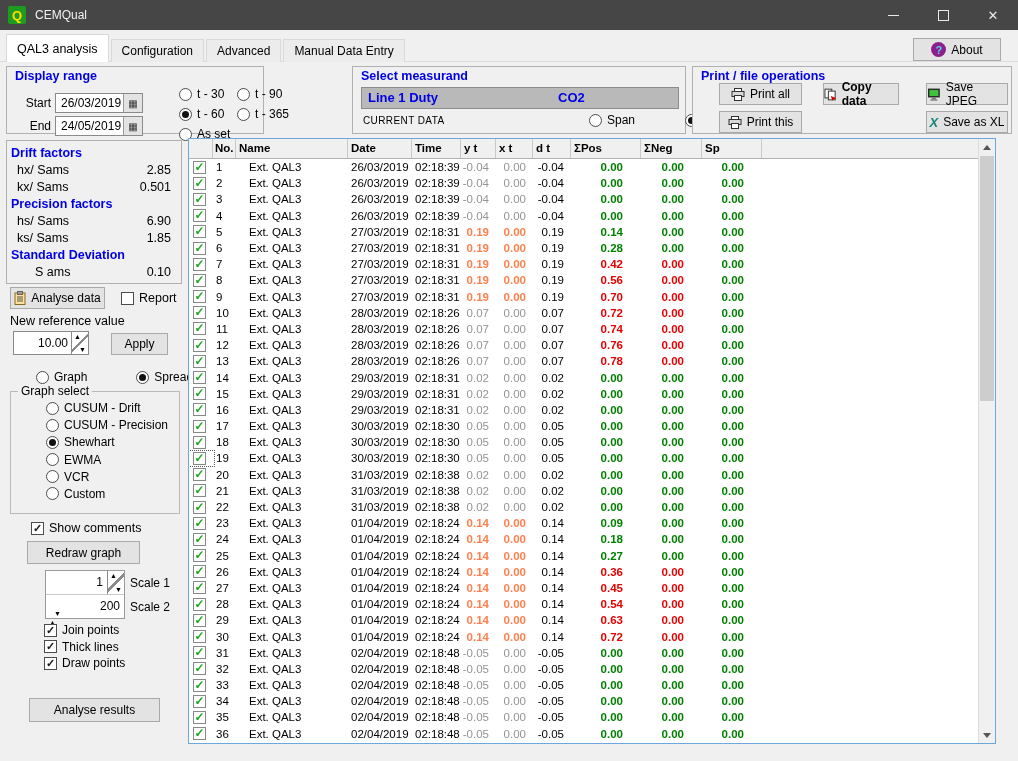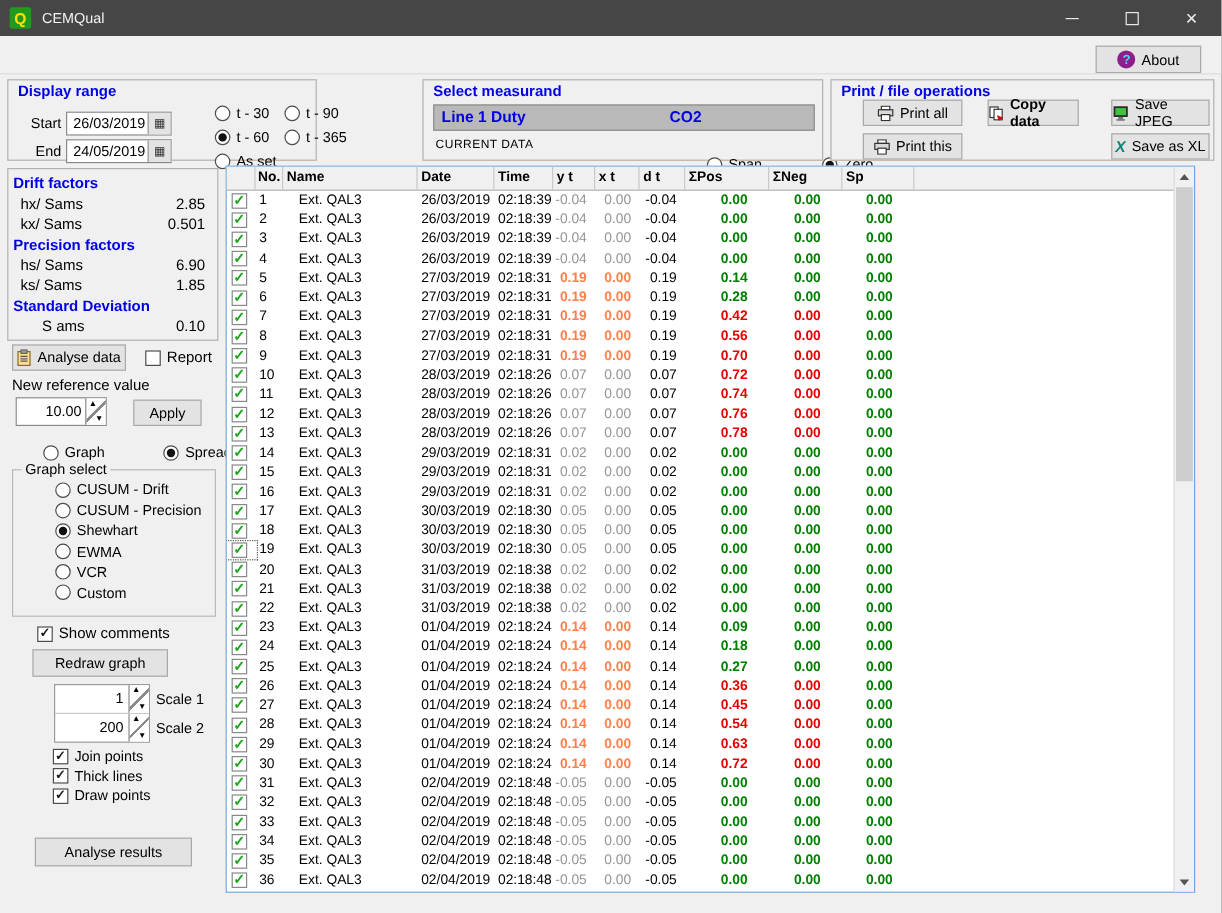--- a/index.html
+++ b/index.html
@@ -132,20 +132,26 @@
       <div class="winbtn">
           <span class="glyph-max"></span>
         </div>
       <div class="winbtn">
           <span>✕</span>
         </div>
     </div>
   </div>
 
   <div class="tabstrip">
+    <div class="tabs" id="tabs">
+        <div class="tab active">QAL3 analysis</div>
+        <div class="tab">Configuration</div>
+        <div class="tab">Advanced</div>
+        <div class="tab">Manual Data Entry</div>
+      </div>
     <div class="btn aboutbtn">
       <span class="ico-about">?</span>
       <span>About</span>
     </div>
   </div>
 
   <div class="gbox" style="left:6px;top:66px;width:258px;height:68px;">
     <div class="gtitle">Display range</div>
     <div class="lbl" style="left:2px;top:29px;width:42px;text-align:right;">Start</div>
     <div class="edit" style="position:absolute;left:48px;top:26px;width:88px;height:20px;">
@@ -182,21 +188,21 @@
   </div>
 
 
   <div class="gbox" style="left:352px;top:66px;width:334px;height:68px;">
     <div class="gtitle">Select measurand</div>
     <div class="measbar">
       <span style="left:6px;">Line 1 Duty</span>
       <span style="left:196px;">CO2</span>
     </div>
     <div class="lbl" style="left:10px;top:48px;font-size:10px;letter-spacing:.4px;">CURRENT DATA</div>
-    <div id="meas-opts" style="position:absolute;left:208px;top:63px;display:flex;gap:22px;align-items:center;">
+    <div id="meas-opts" style="position:absolute;left:208px;top:46px;display:flex;gap:22px;align-items:center;">
         <div class="radio-item">
           <span class="radio"></span>
           <span>Span</span>
         </div>
         <div class="radio-item">
           <span class="radio sel"></span>
           <span>Zero</span>
         </div>
       </div>
   </div>
@@ -343,21 +349,21 @@
   </div>
 
   <div style="position:absolute;left:45px;top:570px;width:78px;border:1px solid #9a9a9a;background:#fff;" id="scalebox">
       <div style="display: flex; height: 23px;">
         <span style="flex: 1 1 0%; text-align: right; padding: 4px 4px 0px 0px; font-size: 12px;">1</span>
         <span class="spin">
           <span class="up">▲</span>
           <span class="dn">▼</span>
         </span>
       </div>
-      <div style="display: flex; height: 23px; border-top: 1px solid rgb(201, 201, 201);">
+      <div style="display: flex; height: 23px; border-top: 1px solid rgb(201, 201, 201); flex-direction: column;">
         <span style="flex: 1 1 0%; text-align: right; padding: 4px 4px 0px 0px; font-size: 12px;">200</span>
         <span class="spin">
           <span class="up">▲</span>
           <span class="dn">▼</span>
         </span>
       </div>
     </div>
   <div class="lbl" style="left:130px;top:576px;">Scale 1</div>
   <div class="lbl" style="left:130px;top:600px;">Scale 2</div>
 

